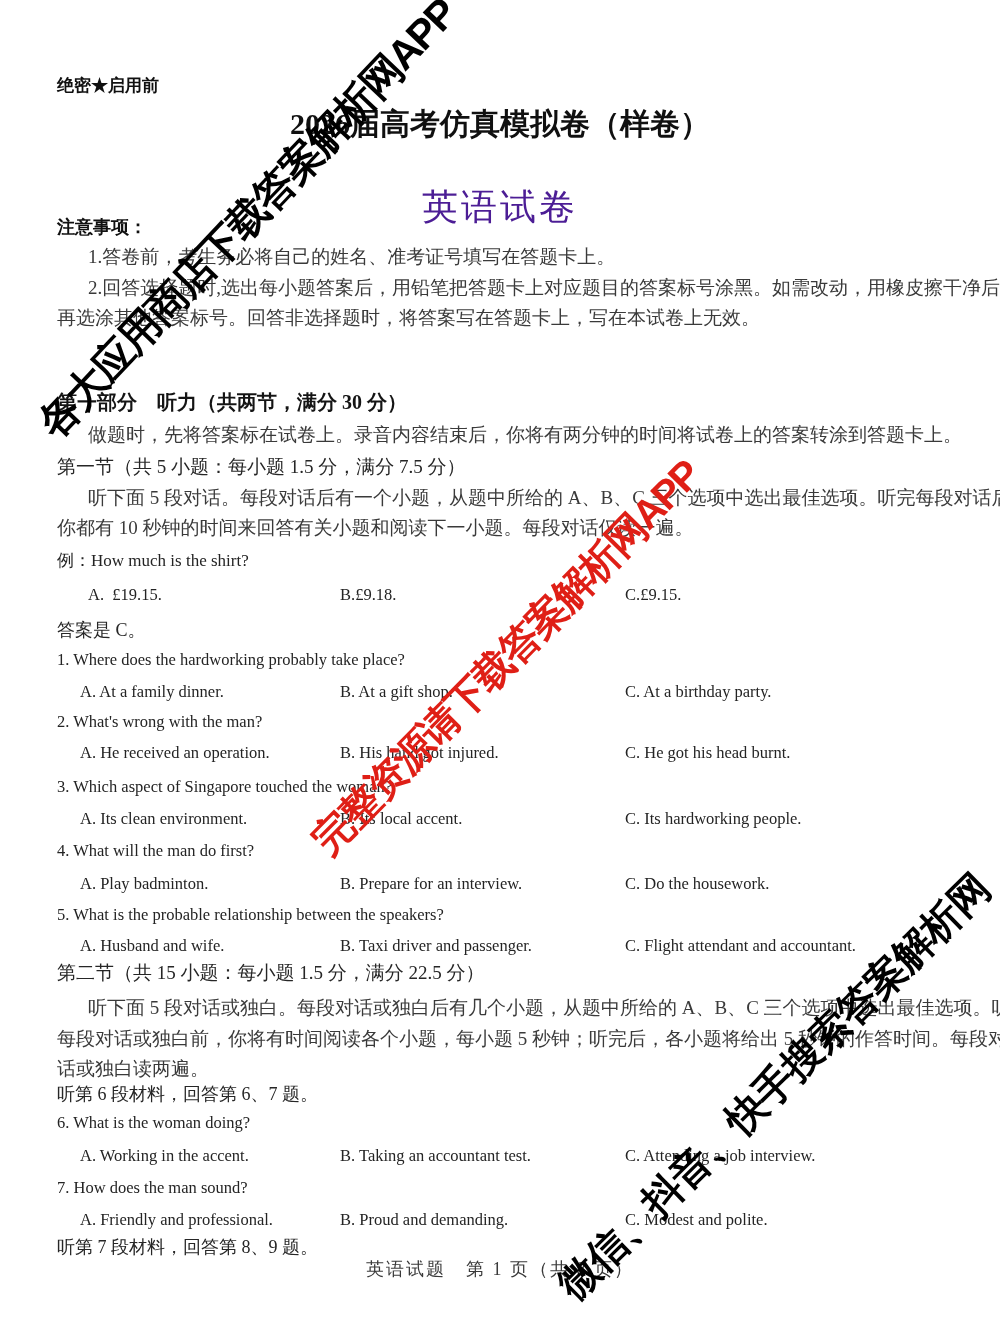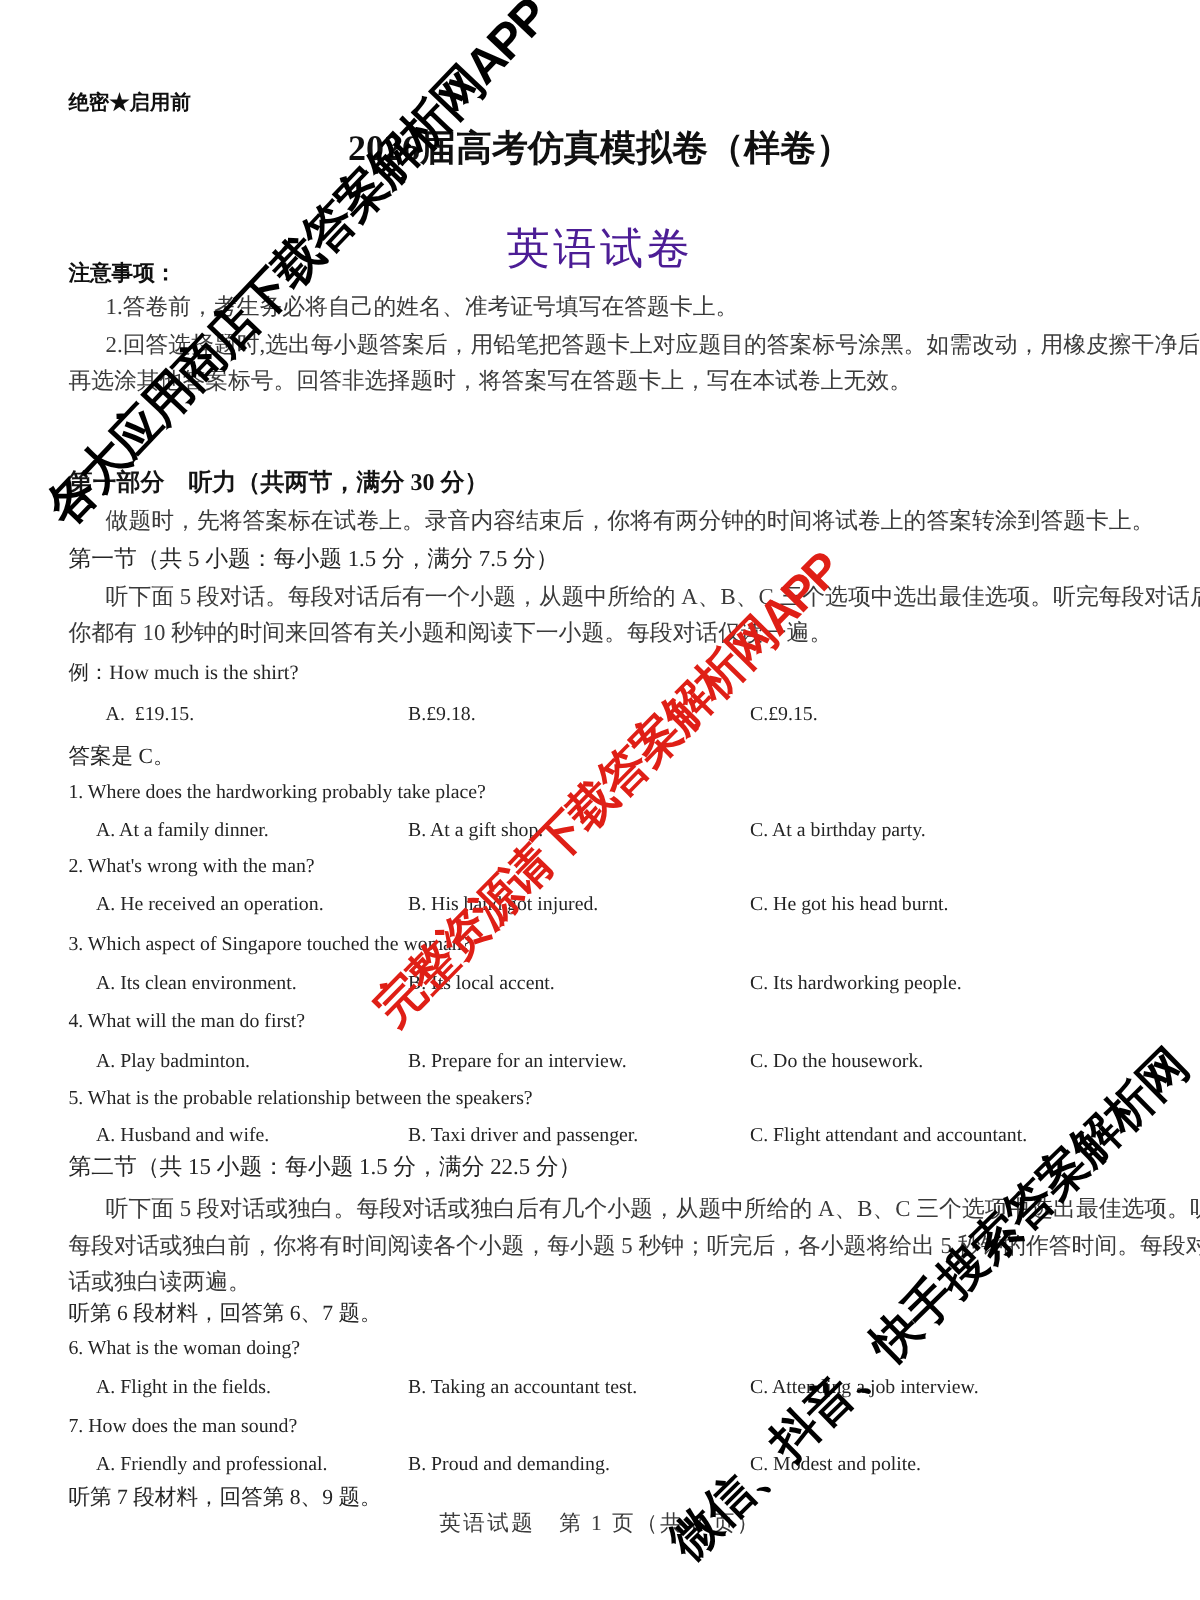--- a/index.html
+++ b/index.html
@@ -94,21 +94,21 @@
   </div>
 
   <div class="ln cn-d" style="left:57px;top:961px;">第二节（共 15 小题：每小题 1.5 分，满分 22.5 分）</div>
   <div class="ln cn" style="left:88px;top:996px;">听下面 5 段对话或独白。每段对话或独白后有几个小题，从题中所给的 A、B、C 三个选项中选出最佳选项。听</div>
   <div class="ln cn" style="left:57px;top:1027px;">每段对话或独白前，你将有时间阅读各个小题，每小题 5 秒钟；听完后，各小题将给出 5 秒钟的作答时间。每段对</div>
   <div class="ln cn" style="left:57px;top:1057px;">话或独白读两遍。</div>
   <div class="ln cn-d" style="left:57px;top:1083px;font-size:18px;">听第 6 段材料，回答第 6、7 题。</div>
 
   <div class="ln en" style="left:57px;top:1113px;"><span>6.</span> <span>What is the woman doing?</span></div>
   <div class="optrow" style="top:1146px;">
-    <span class="oA">A. Flight in the fields.</span>
+    <span class="oA">A. Working in the accent.</span>
     <span class="oB">B. Taking an accountant test.</span>
     <span class="oC">C. Attending a job interview.</span>
   </div>
 
   <div class="ln en" style="left:57px;top:1178px;"><span>7.</span> <span>How does the man sound?</span></div>
   <div class="optrow" style="top:1210px;">
     <span class="oA">A. Friendly and professional.</span>
     <span class="oB">B. Proud and demanding.</span>
     <span class="oC">C. Modest and polite.</span>
   </div>

